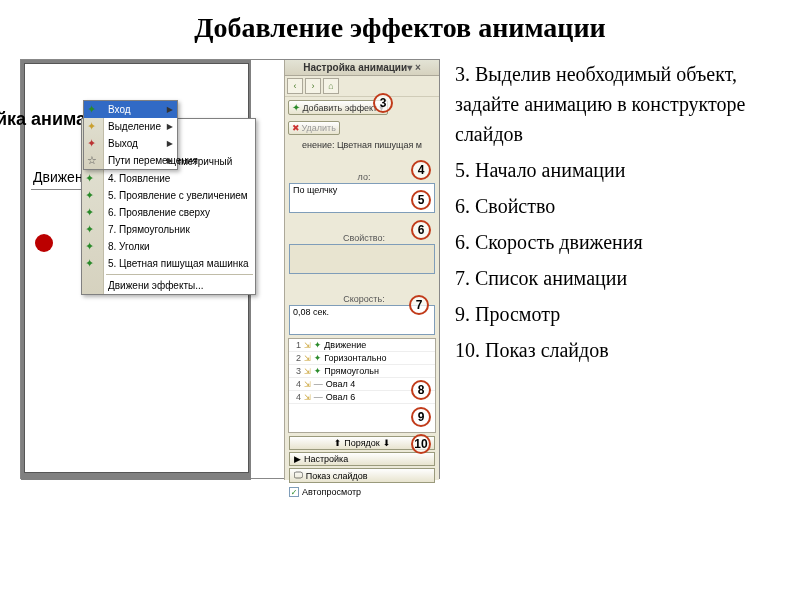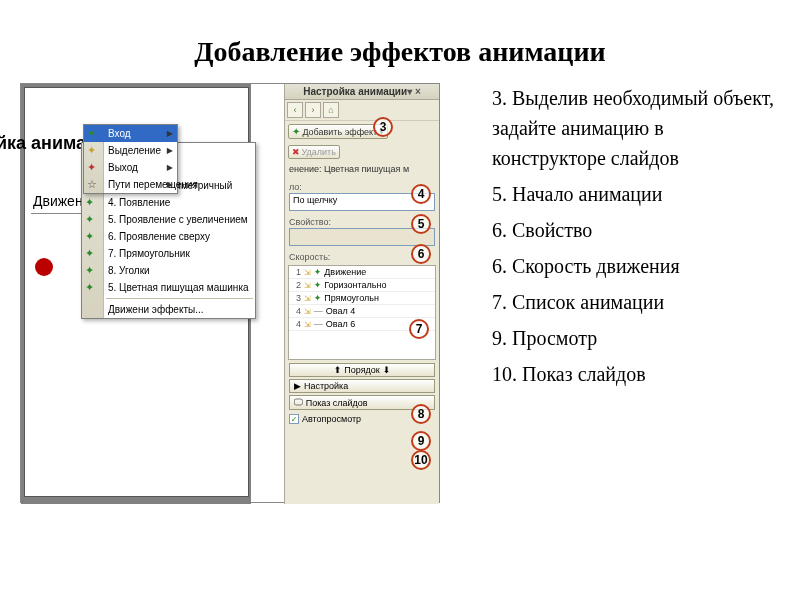--- a/index.html
+++ b/index.html
@@ -8,21 +8,21 @@
     background: #fff;
     width: 800px;
     height: 600px;
     position: relative;
     overflow: hidden;
   }
   .slide-title {
     font-size: 28px;
     font-weight: bold;
     text-align: center;
-    padding: 36px 0 15px 0;
+    padding: 12px 0 15px 0;
     color: #000;
   }
   .content-row {
     display: flex;
     padding: 0 20px;
     gap: 15px;
   }
   .screenshot-wrap {
     position: relative;
     width: 420px;
@@ -123,29 +123,30 @@
     align-items:center;
     gap:2px;
     color:#333;
   }
   .tp-btn.disabled { color:#999; }
   .star-g { color:#2a8a2a; font-size:10px; }
   .tp-section {
     padding: 2px 4px;
     font-size:9px;
     color:#333;
-  }
-  .tp-label { color:#555; font-size:9px; margin: 6px 0 0 4px;}
+    text-align:center;
+  }
+  .tp-label { color:#555; font-size:9px; margin: 20px 0 0 4px; text-align: center;}
   .tp-field {
     margin: 1px 4px 3px 4px;
     border:1px solid #7f9db9;
     background:#fff;
     padding:1px 3px;
     font-size:9px;
-    height:18px;
+    height:30px;
     overflow:hidden;
     white-space:nowrap;
   }
   .tp-field.gray { background:#e8e4d0; color:#888;}
   .anim-list {
     margin:3px; border:1px solid #aca899;
     background:#fff;
     height:95px;
     overflow:hidden;
   }
@@ -252,21 +253,20 @@
     text-align:center;
     line-height:16px;
     z-index:20;
   }
   
   .explain {
     flex: 1;
     font-size: 20px;
     line-height: 1.5;
     color: #000;
-    margin-left: 37px;
   }
   .explain p { margin-bottom: 6px; }
 </style>
 </head>
 <body>
 
 <div class="slide-title">Добавление эффектов анимации</div>
 
 <div class="content-row">
 
@@ -303,20 +303,21 @@
           <span style="color:#c33">✖</span>
           <span>Удалить</span>
         </div>
       </div>
       <div class="tp-section">енение: Цветная пишущая м</div>
       <div class="tp-label">ло:</div>
       <div class="tp-field">По щелчку</div>
       <div class="tp-label">Свойство:</div>
       <div class="tp-field gray"></div>
       <div class="tp-label">Скорость:</div>
+      <div class="tp-field">0,08 сек.</div>
 
       <div class="anim-list">
         <div class="row">
             <span class="num">1</span>
             <span class="ic">⇲</span>
             <span class="st">✦</span>
             <span>Движение</span>
           </div>
         <div class="row">
             <span class="num">2</span>
@@ -431,21 +432,21 @@
         </div>
     </div>
 
     <div class="marker" style="left:352px;top:33px">3</div>
     <div class="marker" style="left:390px;top:100px">4</div>
     <div class="marker" style="left:390px;top:130px">5</div>
     <div class="marker" style="left:390px;top:160px">6</div>
     <div class="marker" style="left:388px;top:235px">7</div>
     <div class="marker" style="left:390px;top:320px">8</div>
     <div class="marker" style="left:390px;top:347px">9</div>
-    <div class="marker" style="left:390px;top:366px">10</div>
+    <div class="marker" style="left:390px;top:374px">10</div>
   </div>
 
   <div class="explain">
     <p>3. Выделив необходимый объект, задайте анимацию в конструкторе слайдов</p>
     <p>5. Начало анимации</p>
     <p>6. Свойство</p>
     <p>6. Скорость движения</p>
     <p>7. Список анимации</p>
     <p>9. Просмотр</p>
     <p>10. Показ слайдов</p>

